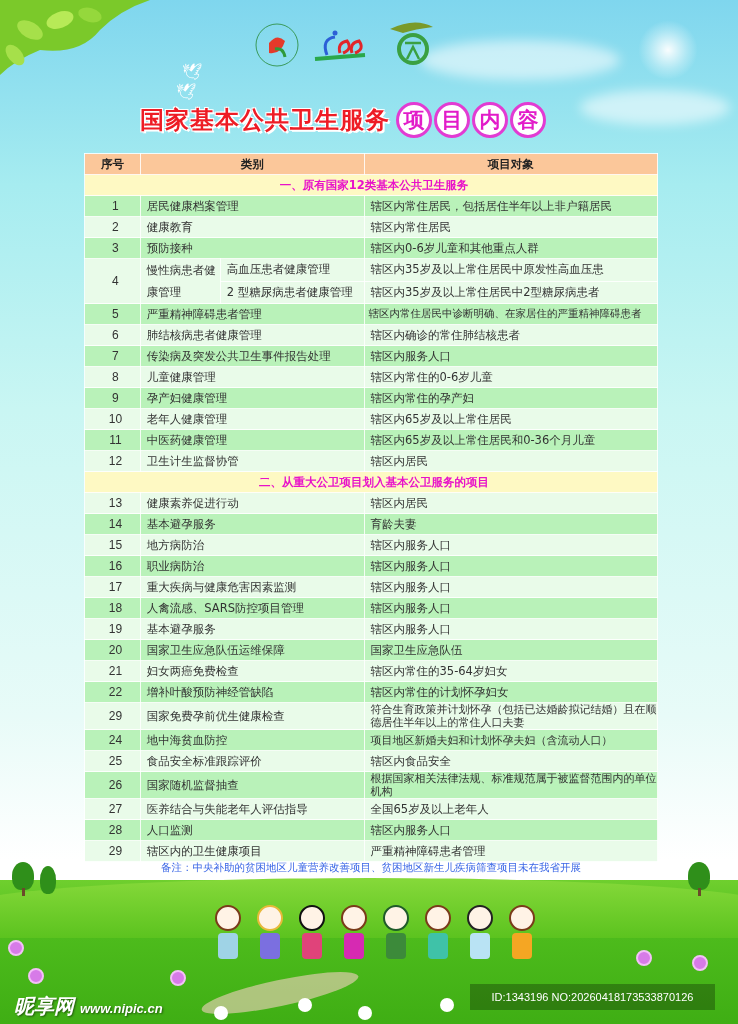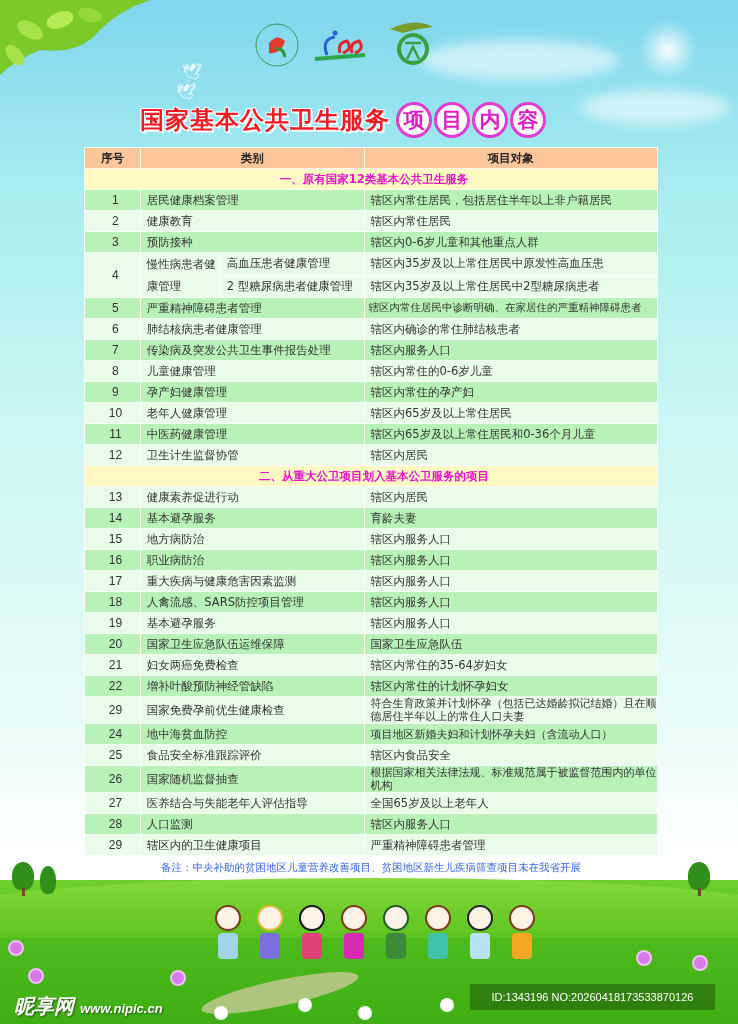--- a/index.html
+++ b/index.html
@@ -14,21 +14,21 @@
          background: radial-gradient(circle, rgba(255,255,255,0.95) 0%, rgba(255,255,255,0.3) 45%, rgba(255,255,255,0) 70%); }
   .logos { position:absolute; left:255px; top:15px; width:190px; height:60px; }
   .dove { position:absolute; color:#fff; font-size:16px; }
   .title-wrap { position:absolute; left:140px; top:100px; height:40px; display:flex; align-items:center; }
   .title-main { font-size:24px; font-weight:bold; color:#ee1c25; letter-spacing:1px;
                 text-shadow: 1px 1px 0 #fff, -1px -1px 0 #fff, 1px -1px 0 #fff, -1px 1px 0 #fff, 2px 2px 0 #fff; }
   .title-circles { display:flex; margin-left:6px; }
   .circ { width:36px; height:36px; border-radius:50%; border:3px solid #e23bd3; background:#fff;
           color:#e21bc9; font-weight:bold; font-size:21px; display:flex; align-items:center; justify-content:center;
           margin-right:2px; box-sizing:border-box; }
-  table.main { position:absolute; left:84px; top:147px; width:574px; border-collapse:collapse; font-size:11.5px; color:#333; }
+  table.main { position:absolute; left:84px; top:153px; width:574px; border-collapse:collapse; font-size:11.5px; color:#333; }
   table.main td, table.main th { border:1px solid rgba(255,255,255,0.85); padding:0 0 0 6px; vertical-align:middle; }
   th { background:#fbc79a; height:20px; font-weight:bold; color:#222; text-align:center; font-size:11.5px; }
   tr.section td { background:#fef9c3; height:20px; text-align:center; color:#e812c9; font-weight:bold; font-size:11.5px; }
   tr.g td { background:#b9f2b9; }
   tr.w td { background:#e9fbe9; }
   td.num { text-align:center; padding:0; width:50px; font-family:"Liberation Sans", sans-serif; font-size:12px; }
   tr.r td { height:20px; }
   tr.r2 td { height:26px; line-height:13px; }
   .note { position:absolute; left:84px; top:861px; width:574px; text-align:center; color:#3a66e6; font-size:10.5px; }
   .grass { position:absolute; left:0; top:880px; width:738px; height:144px;

